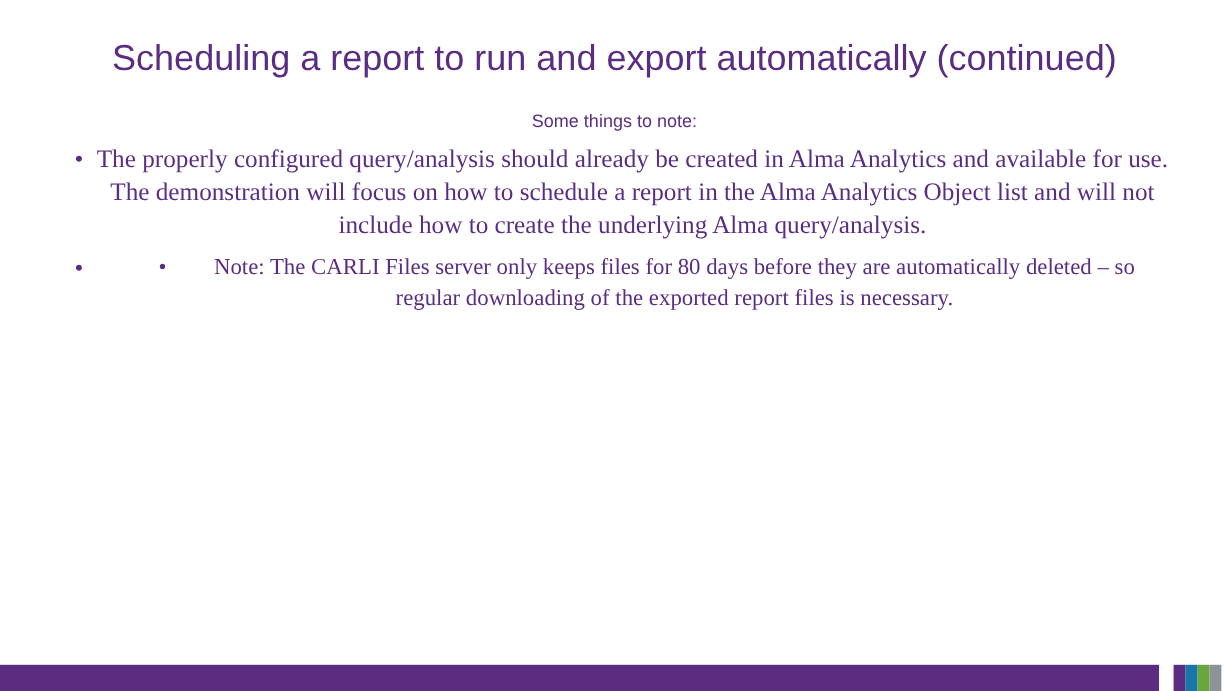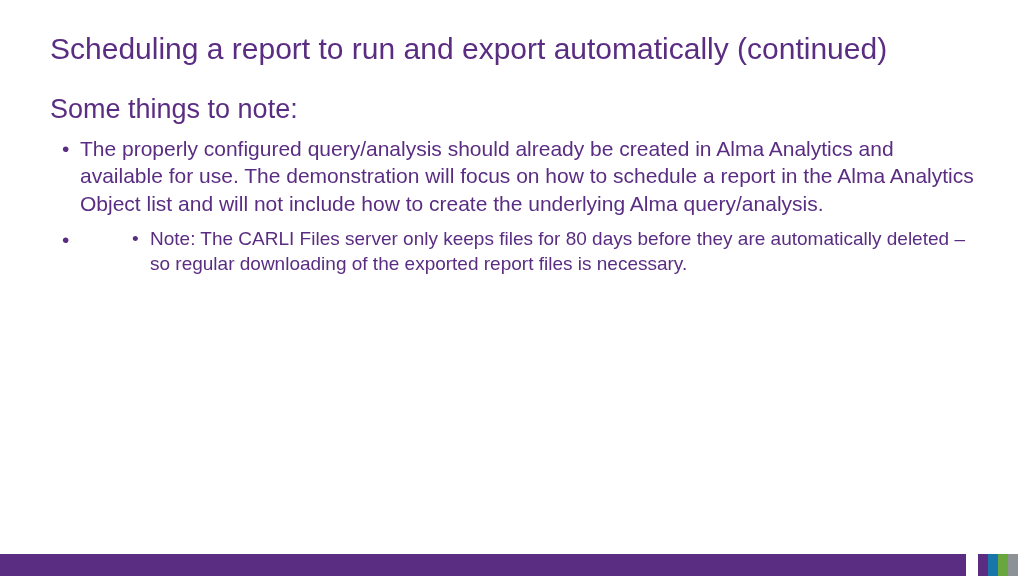--- a/index.html
+++ b/index.html
@@ -1,18 +1,19 @@
 <!DOCTYPE html>
 <html><head>
   <meta charset="utf-8">
   <style>
     * {
       margin: 0;
       padding: 0;
       box-sizing: border-box;
+      text-align: center;
     }
     body {
       width: 1024px;
       height: 576px;
       background: #ffffff;
       font-family: Arial, Helvetica, sans-serif;
       position: relative;
       overflow: hidden;
     }
     .slide {
@@ -23,27 +24,28 @@
     }
     .title {
       color: #5a2d82;
       font-size: 30px;
       font-weight: normal;
       line-height: 1.25;
       margin-bottom: 24px;
     }
     .intro {
       color: #5a2d82;
-      font-size: 27px;
+      font-size: 15px;
       margin-bottom: 8px;
       line-height: 1.3;
     }
     .bullet-list {
       list-style: none;
       padding-left: 0;
+      font-family: Liberation Serif, serif;
     }
     .bullet-item {
       color: #5a2d82;
       font-size: 21px;
       line-height: 1.32;
       padding-left: 30px;
       position: relative;
       margin-bottom: 8px;
     }
     .bullet-item::before {

